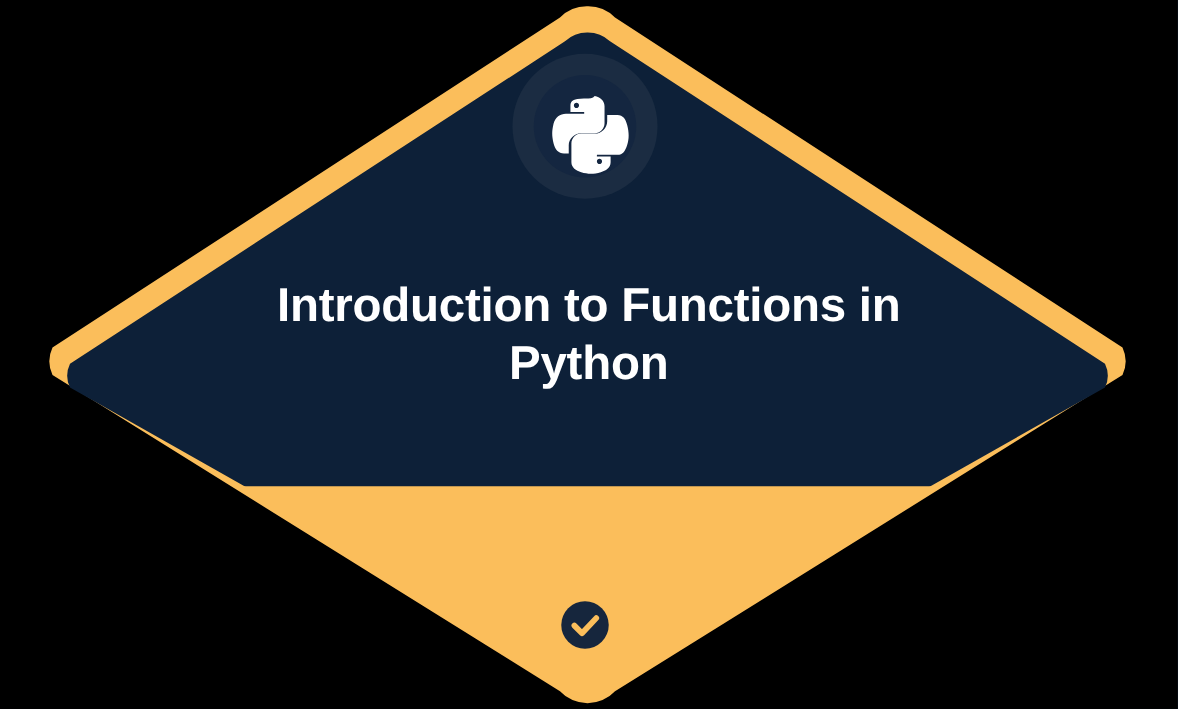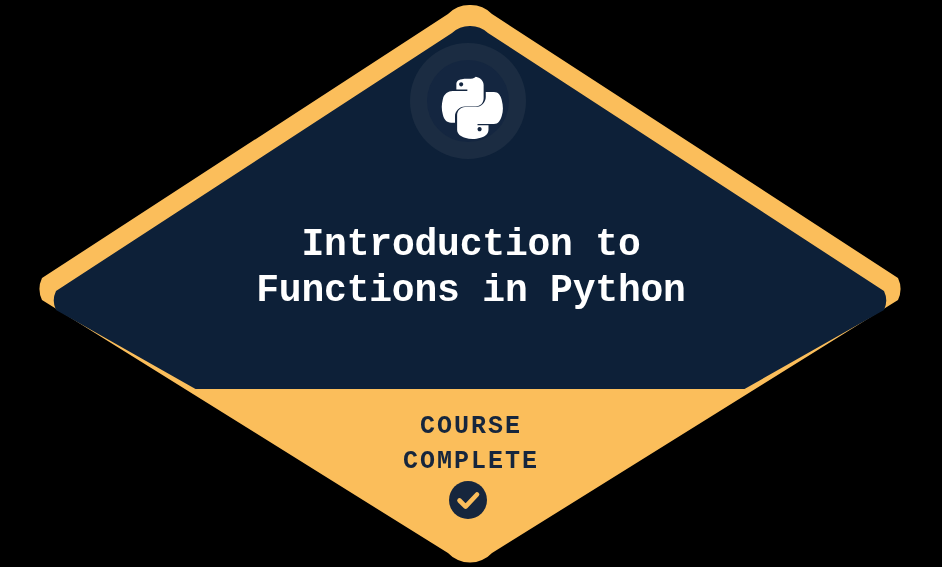--- a/index.html
+++ b/index.html
@@ -14,21 +14,20 @@
     overflow: hidden;
     font-family: "Liberation Sans", sans-serif;
     -webkit-font-smoothing: antialiased;
   }
 
   #badge-canvas {
     position: relative;
     width: 904px;
     height: 567px;
     background: #000000;
-    font-family: Liberation Mono, monospace;
   }
 
   
   #badge-svg {
     position: absolute;
     left: 0;
     top: 0;
     width: 942px;
     height: 567px;
     display: block;
@@ -130,18 +129,14 @@
     </g>
 
     <g>
       <circle cx="468" cy="500" r="19" fill="#16263d"></circle>
       <path d="M459.5 500.5 L465.6 506.6 L477 494.5" fill="none" stroke="#fbbe5b" stroke-width="4.6" stroke-linecap="round" stroke-linejoin="round"></path>
     </g>
   </svg>
 
   <div class="overlay" id="course-title">Introduction to Functions in Python</div>
 
-  <div class="overlay" id="status-label">
-    <span class="line">COURSE</span>
-    <span class="line">COMPLETE</span>
-  </div>
 
 </div>
 
 </body></html>

